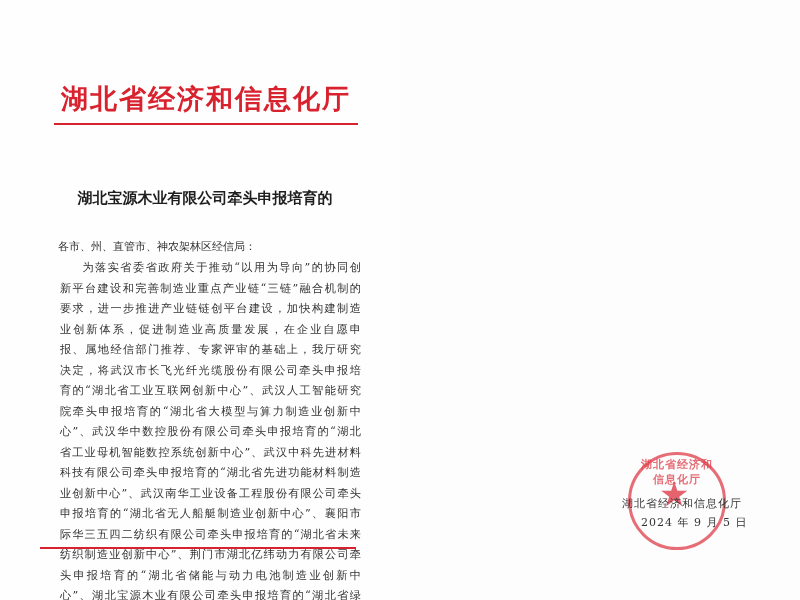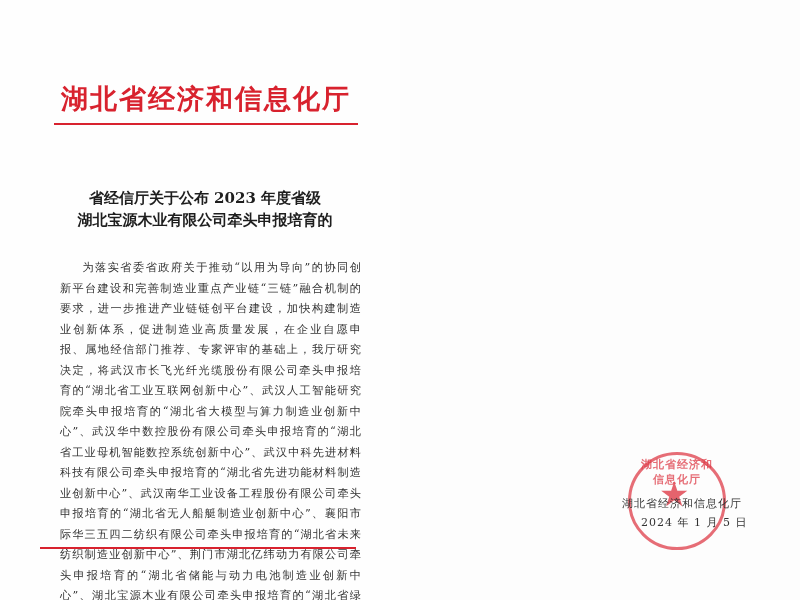--- a/index.html
+++ b/index.html
@@ -65,31 +65,31 @@
     position: absolute; left: 641px; top: 515px; font-size: 11px; color: #333; letter-spacing: 1px;
   }
 </style>
 </head>
 <body>
 
 <div class="page page-left">
   <div class="masthead">湖北省经济和信息化厅</div>
   <div class="red-rule-top"></div>
   <div class="doc-title">
-    <div>省经信厅关于公布 2023 年度省级</div>
     <div>湖北宝源木业有限公司牵头申报培育的</div>
   </div>
+  <div class="salutation">各市、州、直管市、神农架林区经信局：</div>
   <div class="body-left">
     <p>为落实省委省政府关于推动“以用为导向”的协同创新平台建设和完善制造业重点产业链“三链”融合机制的要求，进一步推进产业链链创平台建设，加快构建制造业创新体系，促进制造业高质量发展，在企业自愿申报、属地经信部门推荐、专家评审的基础上，我厅研究决定，将武汉市长飞光纤光缆股份有限公司牵头申报培育的“湖北省工业互联网创新中心”、武汉人工智能研究院牵头申报培育的“湖北省大模型与算力制造业创新中心”、武汉华中数控股份有限公司牵头申报培育的“湖北省工业母机智能数控系统创新中心”、武汉中科先进材料科技有限公司牵头申报培育的“湖北省先进功能材料制造业创新中心”、武汉南华工业设备工程股份有限公司牵头申报培育的“湖北省无人船艇制造业创新中心”、襄阳市际华三五四二纺织有限公司牵头申报培育的“湖北省未来纺织制造业创新中心”、荆门市湖北亿纬动力有限公司牵头申报培育的“湖北省储能与动力电池制造业创新中心”、湖北宝源木业有限公司牵头申报培育的“湖北省绿色板材制造业创新中心”、黄冈市湖北蕲艾产业技术研究</p>
   </div>
   <div class="red-rule-bottom"></div>
 </div>
 
 <div class="page page-right">
   
 </div>
 
 <div class="seal">
   <div class="seal-text">湖北省经济和信息化厅</div>
   <div class="seal-star">★</div>
 </div>
 <div class="signature">湖北省经济和信息化厅</div>
-<div class="sign-date">2024 年 1 月 5 日</div>
+<div class="sign-date">2024 年 9 月 5 日</div>
 
 </body></html>

